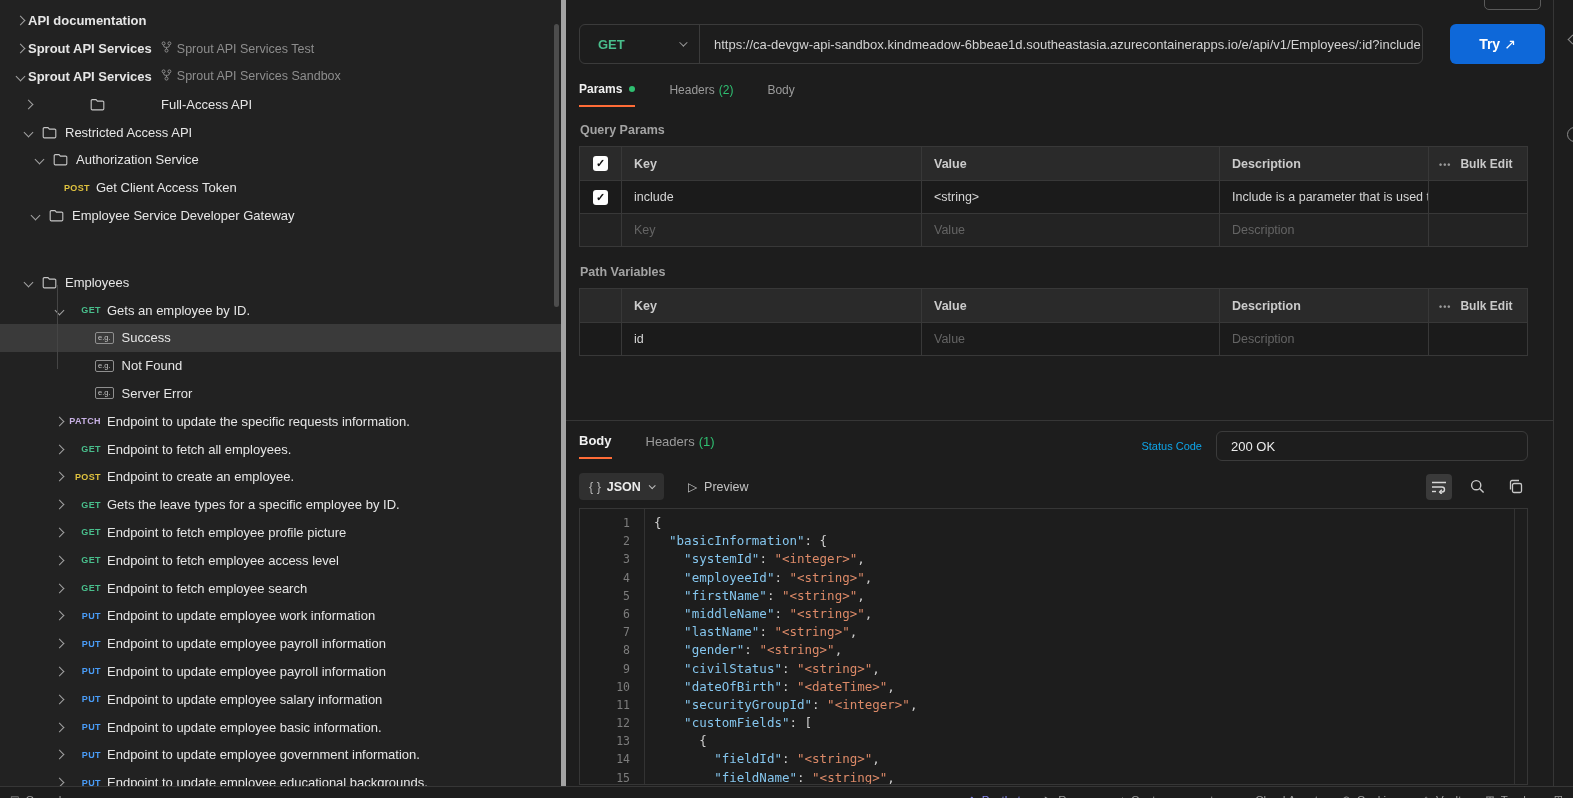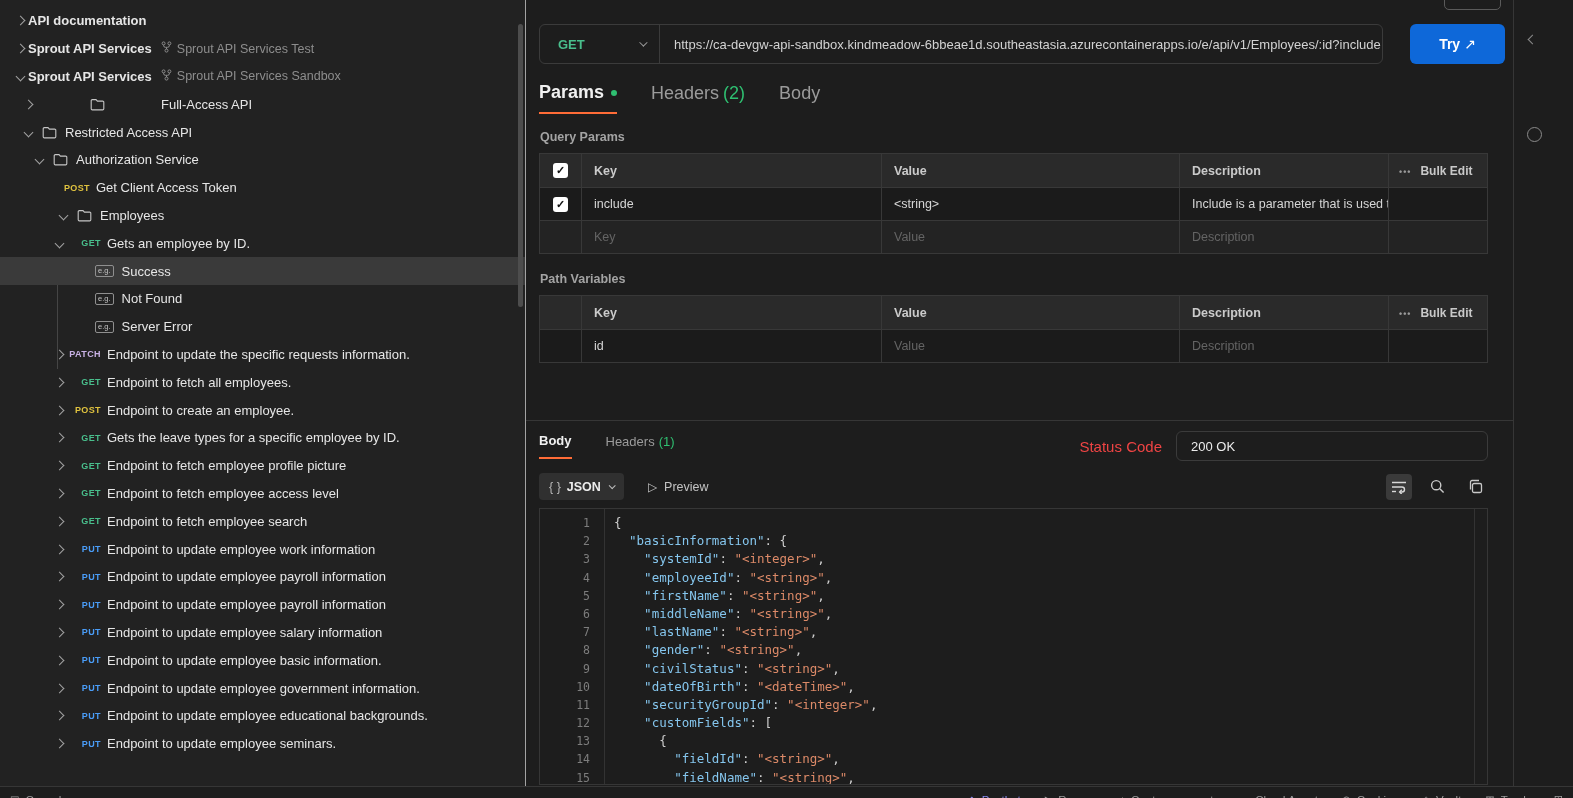--- a/index.html
+++ b/index.html
@@ -1,22 +1,22 @@
 <!DOCTYPE html>
 <html><head>
 <meta charset="utf-8">
 <style>
   * { margin:0; padding:0; box-sizing:border-box; }
   html,body { width:1573px; height:798px; overflow:hidden; background:#1d1d1d;
               font-family:"Liberation Sans", sans-serif; }
   .app { position:relative; width:1573px; height:798px; display:flex; color:#d8d8d8; }
 
   
-  .sidebar { position:relative; width:526px; height:798px; background:#222222;
-             border-right:1px solid #a3a3a3; flex:none; overflow:hidden; }
+  .sidebar { position:relative; width:566px; height:798px; background:#222222;
+             border-right:5px solid #a3a3a3; flex:none; overflow:hidden; }
   .tree { padding-top:7px; }
   .srow { position:relative; height:27.8px; display:flex; align-items:center;
           font-size:13px; font-weight:500; color:#e6e6e6; white-space:nowrap; cursor:pointer; }
   .srow.sel { background:#3a3a3a; }
   .srow.top { font-weight:700; }
   .chevbox { width:16px; flex:none; display:flex; align-items:center; justify-content:center; }
   .chev { display:inline-block; width:7px; height:7px;
           border-right:1.6px solid #a2a2a2; border-bottom:1.6px solid #a2a2a2; }
   .chev.r { transform:rotate(-45deg); }
   .chev.d { transform:rotate(45deg); }
@@ -49,21 +49,21 @@
   .method-seg .mtxt { color:#49BE8C; font-weight:700; font-size:13px; margin-left:18px; }
   .method-seg .chev { margin-left:auto; margin-right:14px; width:6px; height:6px;
                       border-color:#9a9a9a; transform:rotate(45deg) translateY(-2px); }
   .url-input { flex:1; display:flex; align-items:center; padding:0 14px; font-size:13px;
                color:#d2d2d2; white-space:nowrap; overflow:hidden; }
   .try-btn { width:95px; height:40px; margin-left:27px; background:#0E68D9; border:none;
              border-radius:6px; color:#fff; font-size:14px; font-weight:700; cursor:pointer;
              font-family:"Liberation Sans", sans-serif; }
   .try-arrow { font-weight:400; margin-left:4px; }
 
-  .tabs { display:flex; margin:18px 0 0 13px; font-size:18px; color:#9b9b9b; }
+  .tabs { display:flex; margin:18px 0 0 13px; font-size:12px; color:#9b9b9b; }
   .tab { margin-right:34px; padding-bottom:9px; cursor:pointer; display:flex; align-items:center; }
   .tab.active { color:#f0f0f0; font-weight:600; border-bottom:2.5px solid #FF6C37; }
   .dot { width:6px; height:6px; border-radius:50%; background:#2FBF71; margin-left:7px; }
   .count { color:#2FBF71; margin-left:4px; }
   .tab .tname { pointer-events:none; }
 
   .sec-label { margin:16px 0 9px 14px; font-size:12.5px; font-weight:600; color:#a3a3a3; }
   .ptable { width:949px; margin-left:13px; border:1px solid #383838; font-size:12.5px; }
   .trow { display:grid; grid-template-columns:42px 300px 298px 209px 1fr; height:33px; }
   .trow + .trow { border-top:1px solid #383838; }
@@ -78,21 +78,21 @@
          align-items:center; justify-content:center; cursor:pointer; }
   .cbx::after { content:"\2713"; color:#111; font-size:11px; font-weight:700; }
   .dots::before { content:"\2022\2022\2022"; letter-spacing:1px; color:#9a9a9a;
                   font-size:9px; margin-right:9px; }
   .mut-ell::after { content:"\2009..."; color:#777; }
 
   
   .resp-pane { position:relative; padding-top:10px; }
   .resp-tabs { display:flex; align-items:center; margin:0 25px 0 13px; font-size:13px; color:#9b9b9b; }
   .statusgrp { margin-left:auto; display:flex; align-items:center; }
-  .status-label { font-size:15px; color:#ef4444; margin-right:14px; }
+  .status-label { font-size:11px; color:#0ea5e9; margin-right:14px; }
   .status-box { width:312px; height:30px; border:1px solid #3b3b3b; border-radius:6px;
                 display:flex; align-items:center; padding-left:14px; font-size:13px;
                 color:#ececec; cursor:pointer; }
   .resp-toolbar { display:flex; align-items:center; margin:12px 25px 0 13px; }
   .json-chip { height:27px; background:#303030; border-radius:4px; display:flex;
                align-items:center; padding:0 10px; font-size:12.5px; color:#ececec;
                font-weight:600; cursor:pointer; }
   .json-chip .curly { color:#b5b5b5; font-weight:400; margin-right:6px; }
   .json-chip .curly::after { content:"{ }"; }
   .json-chip .chev { width:5px; height:5px; border-color:#bdbdbd;
@@ -210,21 +210,32 @@
             </svg>
           </span>
           <span>Authorization Service</span>
         </div>
         <div class="srow" style="padding-left: 56px;">
           <span class="badgebox">
             <span class="badge m-POST">POST</span>
           </span>
           <span>Get Client Access Token</span>
         </div>
-        <div class="srow" style="padding-left: 55px;">
+        <div class="srow" style="padding-left: 27px;">
+          <span class="chevbox">
+            <span class="chev d"></span>
+          </span>
+          <span class="fico">
+            <svg width="15" height="13" viewBox="0 0 15 13">
+              <path d="M1.2 3.6 V10.8 a1.1 1.1 0 0 0 1.1 1.1 h10.4 a1.1 1.1 0 0 0 1.1-1.1 V4.2 a1.1 1.1 0 0 0-1.1-1.1 H7.4 L6 1.6 H2.3 a1.1 1.1 0 0 0-1.1 1.1 Z" fill="none" stroke="#c6c6c6" stroke-width="1.1"></path>
+            </svg>
+          </span>
+          <span>Employee Service Developer Gateway</span>
+        </div>
+        <div class="srow" style="padding-left: 20px; margin-top: 39px;">
           <span class="chevbox">
             <span class="chev d"></span>
           </span>
           <span class="fico">
             <svg width="15" height="13" viewBox="0 0 15 13">
               <path d="M1.2 3.6 V10.8 a1.1 1.1 0 0 0 1.1 1.1 h10.4 a1.1 1.1 0 0 0 1.1-1.1 V4.2 a1.1 1.1 0 0 0-1.1-1.1 H7.4 L6 1.6 H2.3 a1.1 1.1 0 0 0-1.1 1.1 Z" fill="none" stroke="#c6c6c6" stroke-width="1.1"></path>
             </svg>
           </span>
           <span>Employees</span>
         </div>

